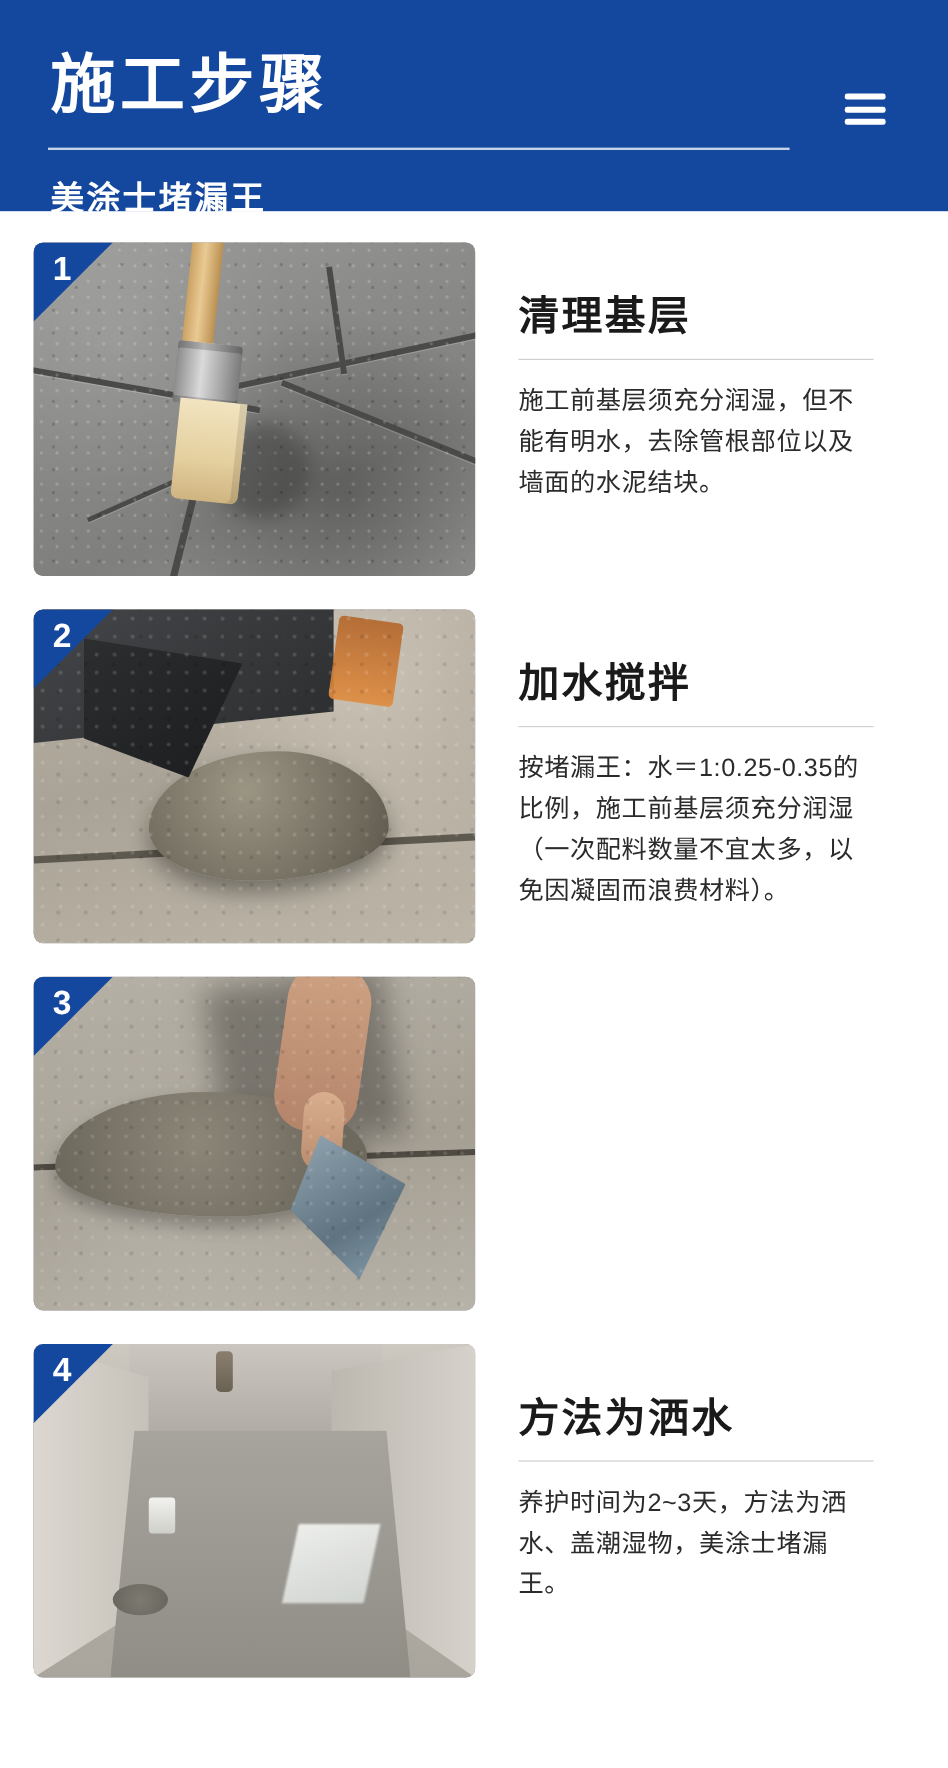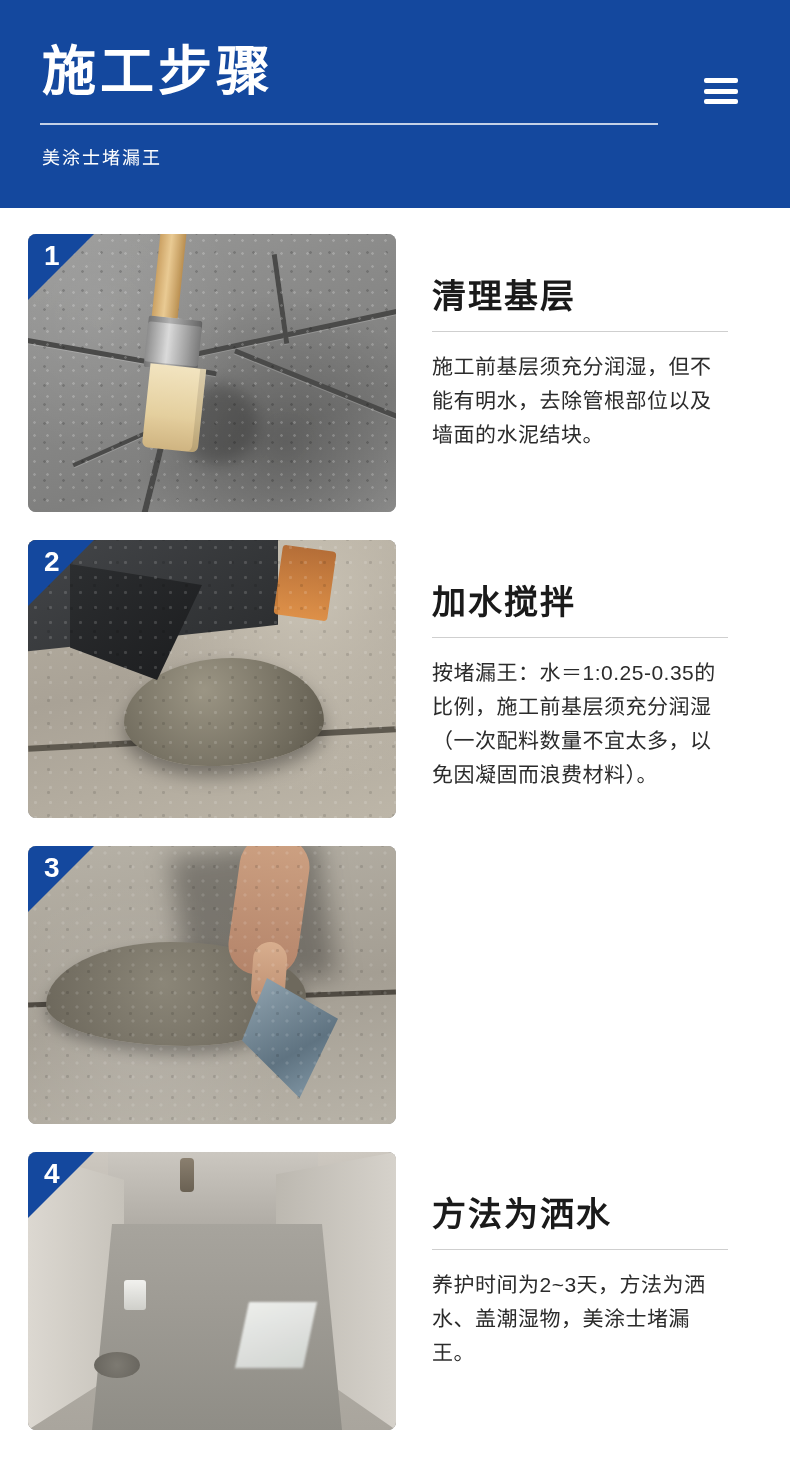--- a/index.html
+++ b/index.html
@@ -12,44 +12,45 @@
     height: 1473px;
     overflow: hidden;
     font-family: "Liberation Sans", "DejaVu Sans", sans-serif;
     color: #222;
   }
 
   
   .header {
     position: relative;
     background: #14489e;
-    height: 208px;
+    height: 176px;
     box-sizing: border-box;
     padding: 36px 40px 0 40px;
   }
   .header-title {
     color: #ffffff;
     font-size: 54px;
     font-weight: bold;
     letter-spacing: 4px;
     line-height: 1.1;
     margin: 6px 0 0 2px;
   }
   .header-rule {
     margin-top: 22px;
     width: 618px;
     height: 2px;
     background: rgba(255,255,255,0.75);
   }
   .header-sub {
     color: #ffffff;
-    font-size: 18px;
+    font-size: 28px;
     letter-spacing: 2px;
     margin-top: 18px;
     margin-left: 2px;
+    font-weight: bold;
   }
   .menu-icon {
     position: absolute;
     right: 52px;
     top: 78px;
     width: 34px;
     height: 26px;
     display: flex;
     flex-direction: column;
     justify-content: space-between;

